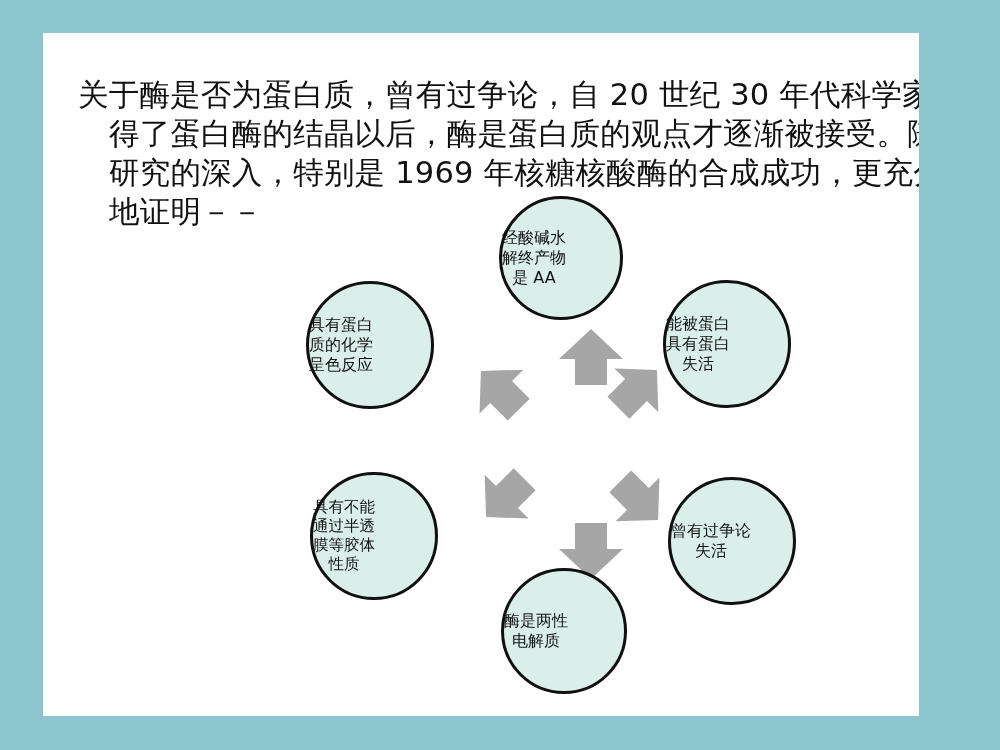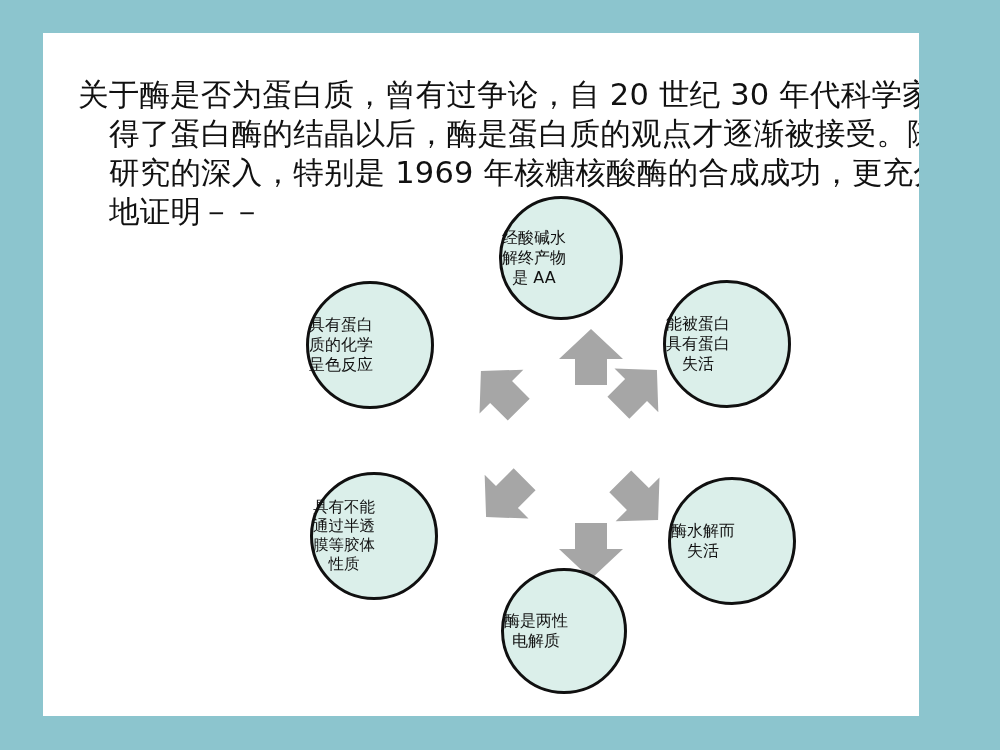--- a/index.html
+++ b/index.html
@@ -142,21 +142,21 @@
 是 AA</span>
       </div>
 
       <div class="node outer n-upright">
         <span class="label">能被蛋白
 具有蛋白
 失活</span>
       </div>
 
       <div class="node outer n-lowright">
-        <span class="label">酶水解而
+        <span class="label">曾有过争论
 失活</span>
       </div>
 
       <div class="node outer n-bottom">
         <span class="label">酶是两性
 电解质</span>
       </div>
 
       <div class="node outer n-lowleft">
         <span class="label">具有不能

